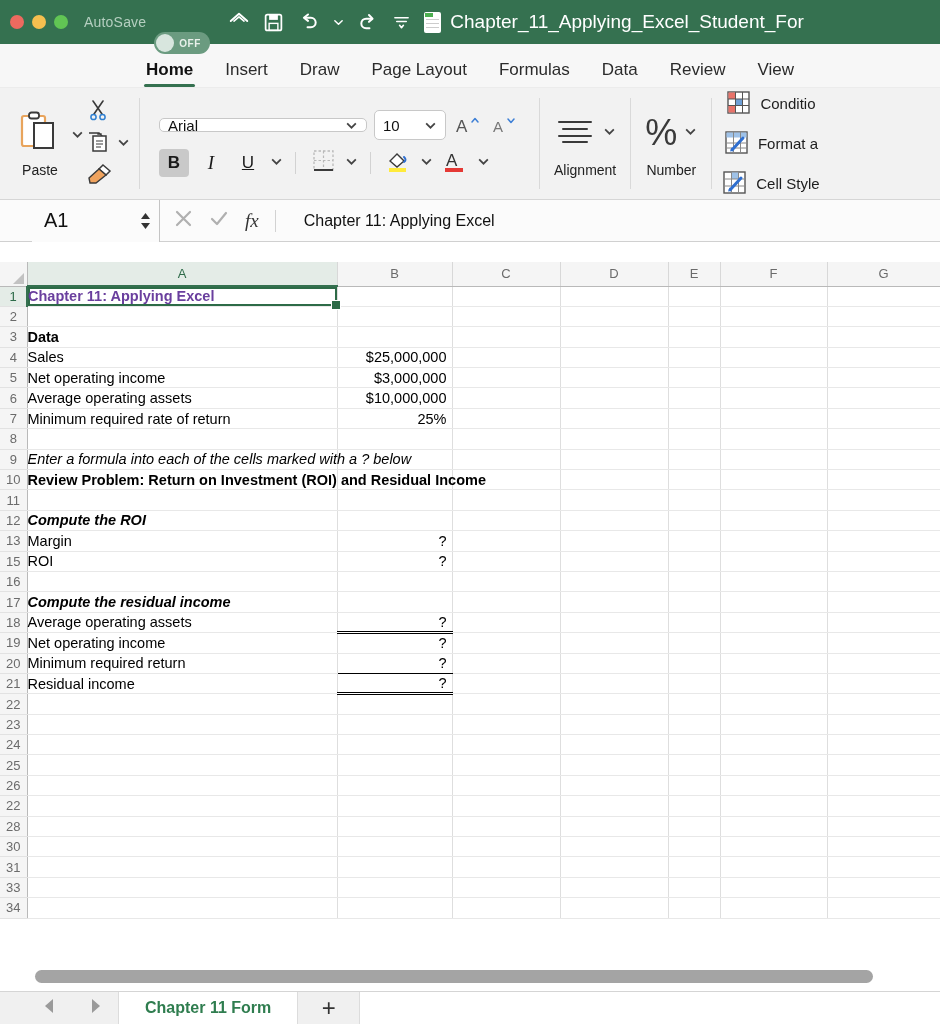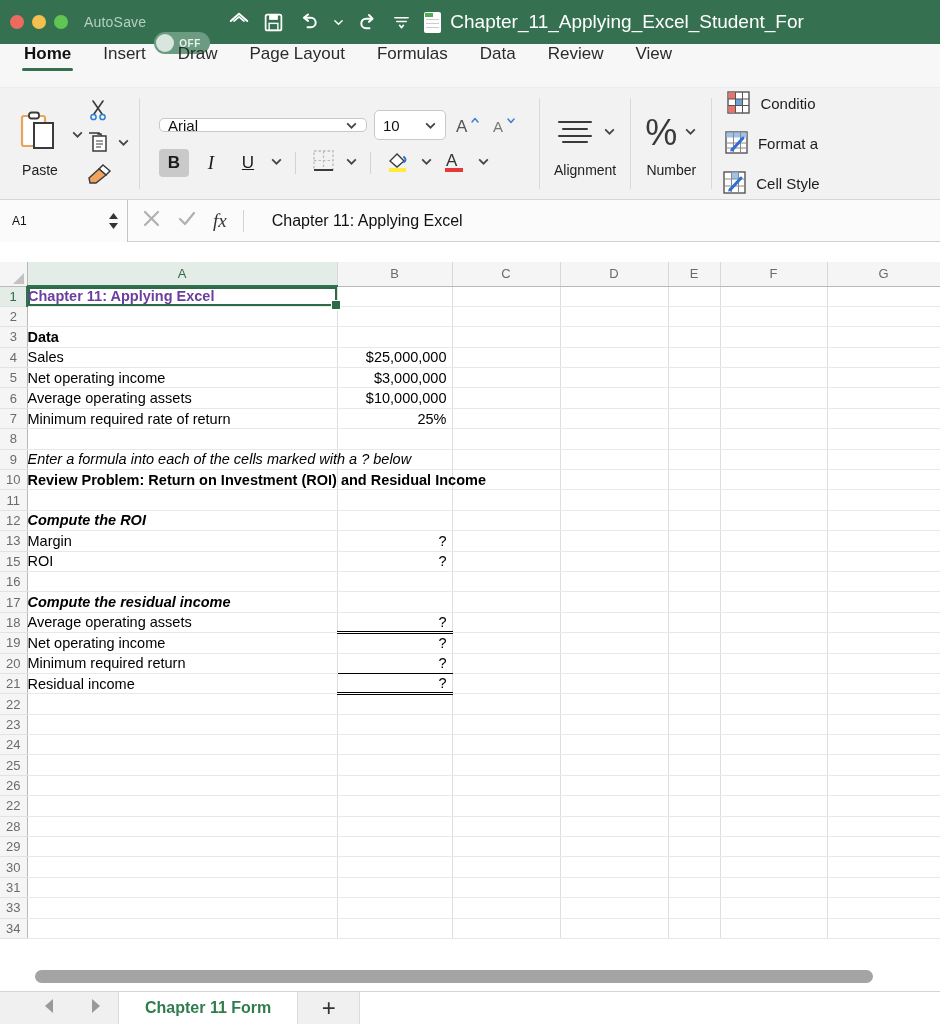--- a/index.html
+++ b/index.html
@@ -50,21 +50,21 @@
     background:
       linear-gradient(#ccc,#ccc) 0 0/100% 1px no-repeat,
       linear-gradient(#ccc,#ccc) 0 4px/100% 1px no-repeat,
       linear-gradient(#ccc,#ccc) 0 8px/100% 1px no-repeat,
       linear-gradient(#ccc,#ccc) 0 12px/100% 1px no-repeat;
   }
 
   
   .tabstrip {
     height: 44px; background: #f7f7f7; display: flex; align-items: flex-end;
-    padding: 16px 8px; border-bottom: 1px solid #ececec;
+    padding: 0 8px; border-bottom: 1px solid #ececec; justify-content: center;
   }
   .rtab {
     font-size: 17px; color: #2b2b2b; padding: 0 16px 7px 16px; position: relative;
     cursor: default; white-space: nowrap;
   }
   .rtab.active { font-weight: bold; color: #111; }
   .rtab.active::after {
     content: ""; position: absolute; left: 14px; right: 14px; bottom: 0;
     height: 3px; background: #357150; border-radius: 2px;
   }
@@ -113,21 +113,21 @@
 
   .styles-col { display: flex; flex-direction: column; justify-content: center; gap: 12px; padding-left: 10px;}
   .style-row { display: flex; align-items: center; gap: 9px; font-size: 15px; color: #1d1d1d; white-space: nowrap;}
 
   
   .fbar { height: 42px; background: #fbfbfb; display: flex; align-items: center;
           border-bottom: 1px solid #d0d0d0; }
   .namebox {
     width: 128px; height: 42px; border-right: 1px solid #c4c4c4; display: flex;
     align-items: center; justify-content: space-between; padding: 0 8px 0 12px;
-    font-size: 12px; color: #111; background: #fbfbfb;
+    font-size: 20px; color: #111; background: #fbfbfb; margin-left: 32px;
   }
   .spin { display: flex; flex-direction: column; gap: 2px; }
   .fbtns { display: flex; align-items: center; gap: 16px; padding: 0 14px; }
   .fx { font-family: "Liberation Serif", serif; font-style: italic; font-size: 19px; color: #333; }
   .fdiv { width: 1px; height: 22px; background: #d2d2d2; }
   .fcontent { font-size: 16px; color: #111; padding-left: 14px; }
 
   
   .gridwrap { position: absolute; left: 0; top: 262px; width: 940px; height: 724px; overflow: hidden;
               background: #fff; }
@@ -805,30 +805,20 @@
             <th class="rowhead">28</th>
             <td class="cell"></td>
             <td class="cell"></td>
             <td class="cell"></td>
             <td class="cell"></td>
             <td class="cell"></td>
             <td class="cell"></td>
             <td class="cell"></td>
           </tr>
           <tr>
-            <th class="rowhead">29</th>
-            <td class="cell"></td>
-            <td class="cell"></td>
-            <td class="cell"></td>
-            <td class="cell"></td>
-            <td class="cell"></td>
-            <td class="cell"></td>
-            <td class="cell"></td>
-          </tr>
-          <tr>
             <th class="rowhead">30</th>
             <td class="cell"></td>
             <td class="cell"></td>
             <td class="cell"></td>
             <td class="cell"></td>
             <td class="cell"></td>
             <td class="cell"></td>
             <td class="cell"></td>
           </tr>
           <tr>

